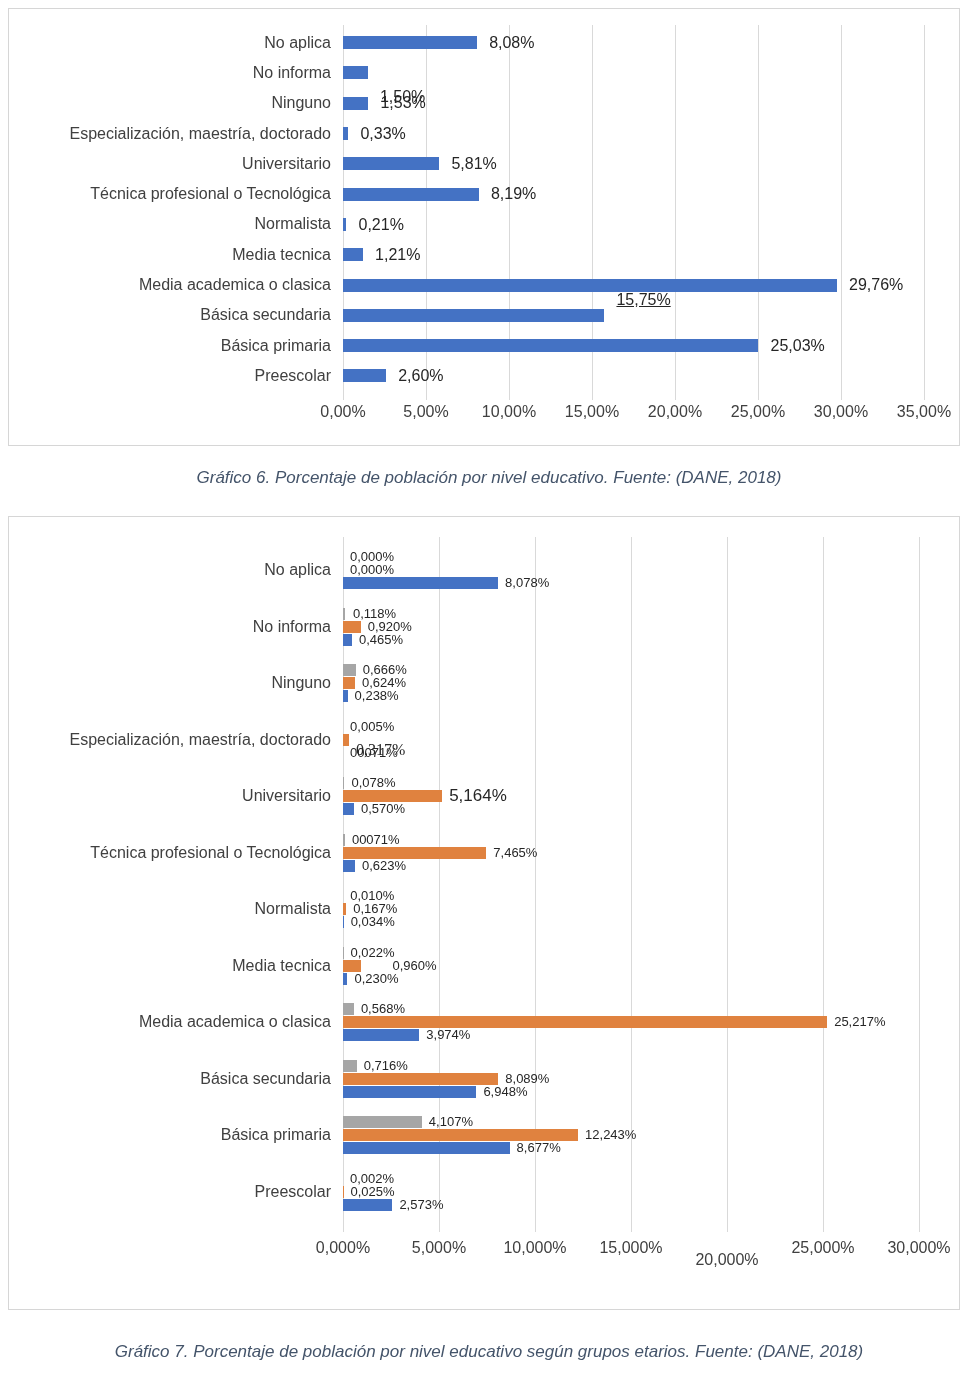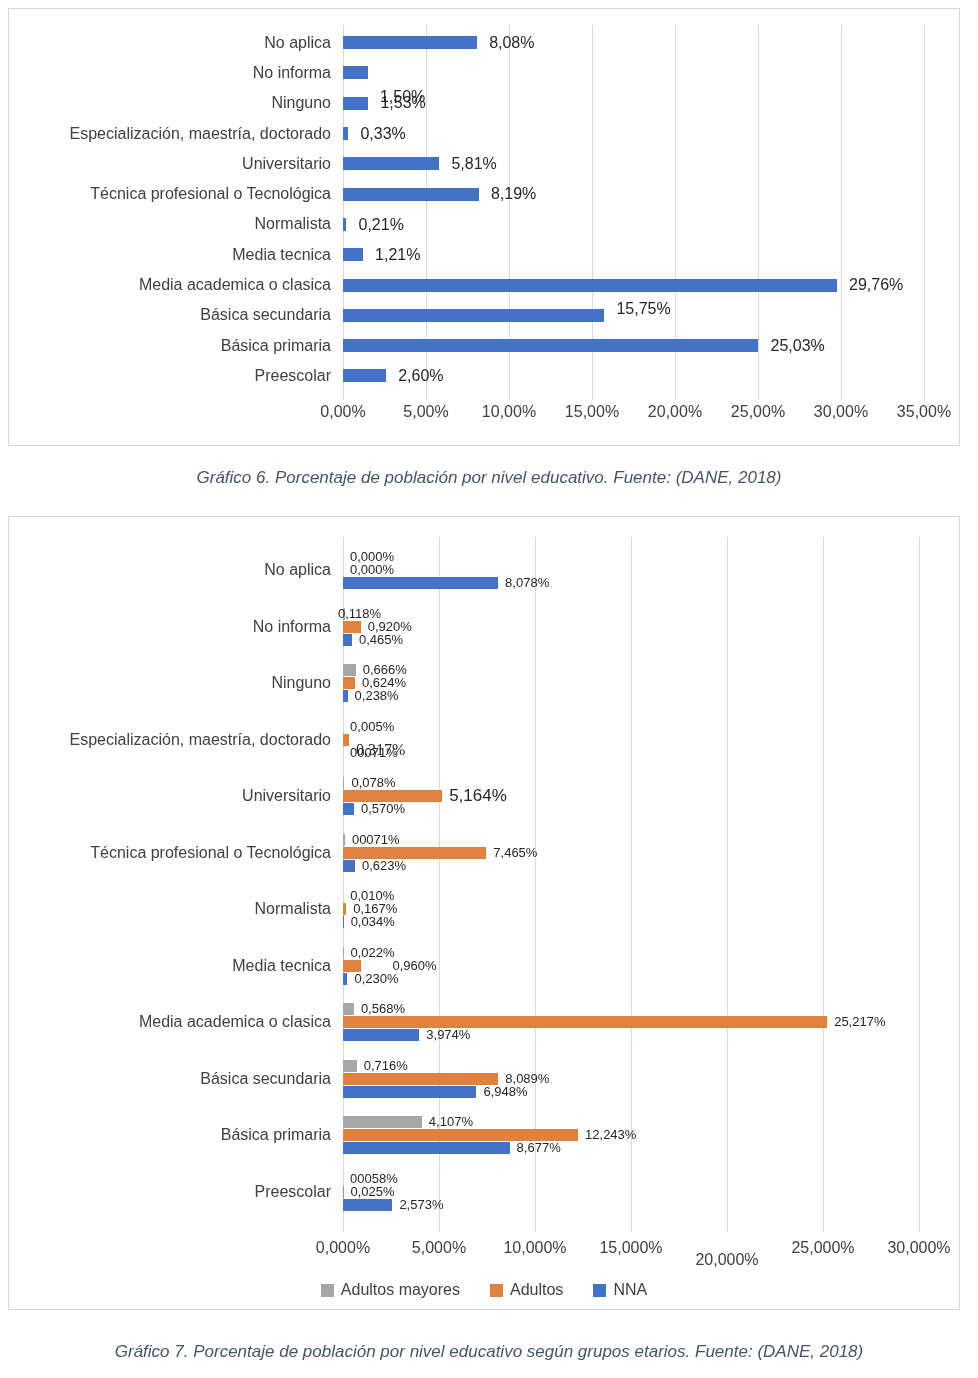--- a/index.html
+++ b/index.html
@@ -130,21 +130,21 @@
       <div class="bar" style="left: 334px; top: 208.95px; width: 3.486px; height: 13px; background: rgb(68, 114, 196);"></div>
       <div class="value-label" style="left: 349.486px; top: 205.53px; font-size: 16px; line-height: 19.2px;">0,21%</div>
       <div class="category-label" style="left: 2px; width: 320px; top: 235.75px;">Media tecnica</div>
       <div class="bar" style="left: 334px; top: 239.25px; width: 20.086px; height: 13px; background: rgb(68, 114, 196);"></div>
       <div class="value-label" style="left: 366.086px; top: 235.83px; font-size: 16px; line-height: 19.2px;">1,21%</div>
       <div class="category-label" style="left: 2px; width: 320px; top: 266.05px;">Media academica o clasica</div>
       <div class="bar" style="left: 334px; top: 269.55px; width: 494.016px; height: 13px; background: rgb(68, 114, 196);"></div>
       <div class="value-label" style="left: 840.016px; top: 266.13px; font-size: 16px; line-height: 19.2px;">29,76%</div>
       <div class="category-label" style="left: 2px; width: 320px; top: 296.35px;">Básica secundaria</div>
       <div class="bar" style="left: 334px; top: 299.85px; width: 261.45px; height: 13px; background: rgb(68, 114, 196);"></div>
-      <div class="value-label" style="left: 607.45px; top: 290px; font-size: 16px; line-height: 19.2px;">15,75%</div>
+      <div class="value-label" style="left: 607.45px; top: 281px; font-size: 16px; line-height: 19.2px; text-decoration: underline;">15,75%</div>
       <div class="category-label" style="left: 2px; width: 320px; top: 326.65px;">Básica primaria</div>
       <div class="bar" style="left: 334px; top: 330.15px; width: 415.498px; height: 13px; background: rgb(68, 114, 196);"></div>
       <div class="value-label" style="left: 761.498px; top: 326.73px; font-size: 16px; line-height: 19.2px;">25,03%</div>
       <div class="category-label" style="left: 2px; width: 320px; top: 356.95px;">Preescolar</div>
       <div class="bar" style="left: 334px; top: 360.45px; width: 43.16px; height: 13px; background: rgb(68, 114, 196);"></div>
       <div class="value-label" style="left: 389.16px; top: 357.03px; font-size: 16px; line-height: 19.2px;">2,60%</div>
     </div>
   <div id="caption1" class="caption">Gráfico 6. Porcentaje de población por nivel educativo. Fuente: (DANE, 2018)</div>
   <div id="chart2-box" class="chart-box">
       <div class="gridline" style="left: 334px; top: 20px; height: 695px;"></div>
@@ -161,21 +161,21 @@
       <div class="x-tick-label" style="left: 769px; top: 722px;">25,000%</div>
       <div class="gridline" style="left: 910px; top: 20px; height: 695px;"></div>
       <div class="x-tick-label" style="left: 865px; top: 722px;">30,000%</div>
       <div class="category-label" style="left: 2px; width: 320px; top: 43.25px;">No aplica</div>
       <div class="value-label" style="left: 341px; top: 32.19px; font-size: 13px; line-height: 15.6px;">0,000%</div>
       <div class="value-label" style="left: 341px; top: 45.19px; font-size: 13px; line-height: 15.6px;">0,000%</div>
       <div class="bar" style="left: 334px; top: 60.25px; width: 155.098px; height: 12px; background: rgb(68, 114, 196);"></div>
       <div class="value-label" style="left: 496.098px; top: 58.19px; font-size: 13px; line-height: 15.6px;">8,078%</div>
       <div class="category-label" style="left: 2px; width: 320px; top: 99.75px;">No informa</div>
       <div class="bar" style="left: 334px; top: 90.75px; width: 2.2656px; height: 12px; background: rgb(166, 166, 166);"></div>
-      <div class="value-label" style="left: 329px; top: 88.69px; font-size: 13px; line-height: 15.6px;">0,118%</div>
+      <div class="value-label" style="left: 344px; top: 88.69px; font-size: 13px; line-height: 15.6px;">0,118%</div>
       <div class="bar" style="left: 334px; top: 103.75px; width: 17.664px; height: 12px; background: rgb(224, 130, 63);"></div>
       <div class="value-label" style="left: 358.664px; top: 101.69px; font-size: 13px; line-height: 15.6px;">0,920%</div>
       <div class="bar" style="left: 334px; top: 116.75px; width: 8.928px; height: 12px; background: rgb(68, 114, 196);"></div>
       <div class="value-label" style="left: 349.928px; top: 114.69px; font-size: 13px; line-height: 15.6px;">0,465%</div>
       <div class="category-label" style="left: 2px; width: 320px; top: 156.25px;">Ninguno</div>
       <div class="bar" style="left: 334px; top: 147.25px; width: 12.7872px; height: 12px; background: rgb(166, 166, 166);"></div>
       <div class="value-label" style="left: 353.787px; top: 145.19px; font-size: 13px; line-height: 15.6px;">0,666%</div>
       <div class="bar" style="left: 334px; top: 160.25px; width: 11.9808px; height: 12px; background: rgb(224, 130, 63);"></div>
       <div class="value-label" style="left: 352.981px; top: 158.19px; font-size: 13px; line-height: 15.6px;">0,624%</div>
       <div class="bar" style="left: 334px; top: 173.25px; width: 4.5696px; height: 12px; background: rgb(68, 114, 196);"></div>
@@ -227,34 +227,20 @@
       <div class="bar" style="left: 334px; top: 568.75px; width: 133.402px; height: 12px; background: rgb(68, 114, 196);"></div>
       <div class="value-label" style="left: 474.402px; top: 566.69px; font-size: 13px; line-height: 15.6px;">6,948%</div>
       <div class="category-label" style="left: 2px; width: 320px; top: 608.25px;">Básica primaria</div>
       <div class="bar" style="left: 334px; top: 599.25px; width: 78.8544px; height: 12px; background: rgb(166, 166, 166);"></div>
       <div class="value-label" style="left: 419.854px; top: 597.19px; font-size: 13px; line-height: 15.6px;">4,107%</div>
       <div class="bar" style="left: 334px; top: 612.25px; width: 235.066px; height: 12px; background: rgb(224, 130, 63);"></div>
       <div class="value-label" style="left: 576.066px; top: 610.19px; font-size: 13px; line-height: 15.6px;">12,243%</div>
       <div class="bar" style="left: 334px; top: 625.25px; width: 166.598px; height: 12px; background: rgb(68, 114, 196);"></div>
       <div class="value-label" style="left: 507.598px; top: 623.19px; font-size: 13px; line-height: 15.6px;">8,677%</div>
       <div class="category-label" style="left: 2px; width: 320px; top: 664.75px;">Preescolar</div>
-      <div class="value-label" style="left: 341.038px; top: 653.69px; font-size: 13px; line-height: 15.6px;">00058%</div>
+      <div class="value-label" style="left: 341.038px; top: 653.69px; font-size: 13px; line-height: 15.6px;">0,002%</div>
       <div class="bar" style="left: 334px; top: 668.75px; width: 0.48px; height: 12px; background: rgb(224, 130, 63);"></div>
       <div class="value-label" style="left: 341.48px; top: 666.69px; font-size: 13px; line-height: 15.6px;">0,025%</div>
       <div class="bar" style="left: 334px; top: 681.75px; width: 49.4016px; height: 12px; background: rgb(68, 114, 196);"></div>
       <div class="value-label" style="left: 390.402px; top: 679.69px; font-size: 13px; line-height: 15.6px;">2,573%</div>
-      <div class="legend" style="top: 764px;">
-        <div class="legend-item">
-          <div class="legend-swatch" style="background: rgb(166, 166, 166);"></div>
-          <div class="">Adultos mayores</div>
-        </div>
-        <div class="legend-item">
-          <div class="legend-swatch" style="background: rgb(224, 130, 63);"></div>
-          <div class="">Adultos</div>
-        </div>
-        <div class="legend-item">
-          <div class="legend-swatch" style="background: rgb(68, 114, 196);"></div>
-          <div class="">NNA</div>
-        </div>
-      </div>
     </div>
   <div id="caption2" class="caption">Gráfico 7. Porcentaje de población por nivel educativo según grupos etarios. Fuente: (DANE, 2018)</div>
 </div>
 
 </body></html>

